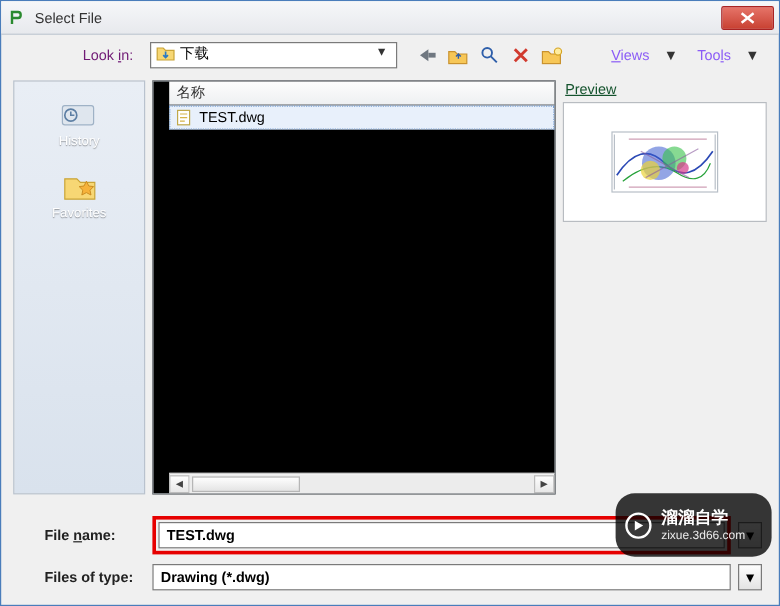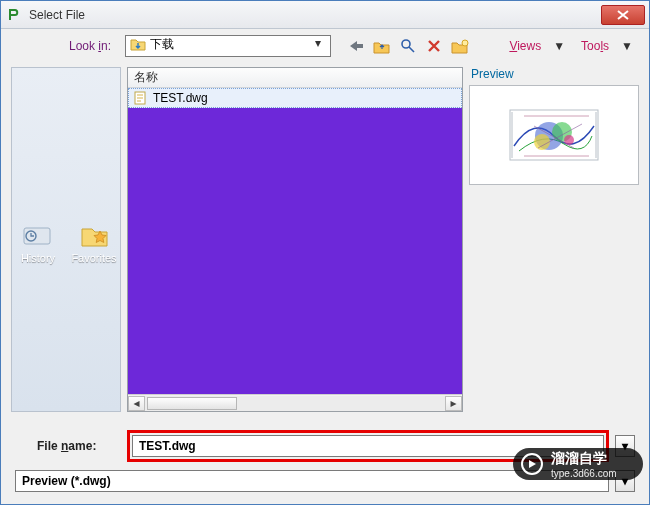--- a/index.html
+++ b/index.html
@@ -12,49 +12,49 @@
 .titlebar .close-btn { width: 44px; height: 20px; margin-right: 4px; background: linear-gradient(#e67469,#c84132); border: 1px solid #a22; border-radius: 2px; color: #fff; display:flex; align-items:center; justify-content:center; font-weight:bold; cursor:pointer; }
 .toolbar-row { height: 34px; display:flex; align-items:center; padding: 4px 10px; gap:6px; }
 .label-lookin { width: 108px; text-align: right; padding-right: 8px; color:#701a75; }
 .combo { height: 22px; border:1px solid #7a7a7a; background:#fff; display:flex; align-items:flex-start; padding: 0 4px; }
 .combo.lookin { width: 206px; }
 .combo .folder-icon { width:16px; height:16px; margin-right:4px; }
 .combo .text { flex:1; }
 .combo .dd { width:16px; text-align:center; color:#333; cursor:pointer; }
 .tb-icons { display:flex; align-items:center; gap:8px; margin-left:10px; }
 .tb-icon { width:18px; height:18px; display:flex; align-items:center; justify-content:center; cursor:pointer; }
-.menu-item { color:#be185d; cursor:pointer; padding:0 4px; }
+.menu-item { color:#8b5cf6; cursor:pointer; padding:0 4px; }
 .menu-caret { color:#333; margin: 0 6px 0 2px; }
 .body-area { flex:1; display:flex; padding: 4px 10px 4px 10px; gap:6px; }
-.places { width: 110px; background: linear-gradient(#e9eef5,#d9e2ed); border:1px solid #b9c2ce; display:flex; flex-direction:row; align-items:center; padding-top:8px; gap:4px; }
+.places { width: 110px; background: linear-gradient(#e9eef5,#d9e2ed); border:1px solid #b9c2ce; display:flex; flex-direction:column; align-items:center; padding-top:8px; gap:4px; }
 .place { width:100%; display:flex; flex-direction:column; align-items:center; padding:4px 0 8px 0; cursor:pointer; }
 .place .pic { width:34px; height:30px; display:flex; align-items:center; justify-content:center; }
 .place .plabel { color:#fff; text-shadow: 0 1px 1px rgba(0,0,0,.4); margin-top:2px; font-size:11px; }
 .center-col { flex:1; display:flex; flex-direction:column; }
-.file-list { flex:1; border:1px solid #9aa0a6; background:#6d28d9; display:flex; flex-direction:column; position:relative; }
+.file-list { flex:1; border:1px solid #9aa0a6; background:#000000; display:flex; flex-direction:column; position:relative;padding-left:13px; }
 .fl-header { height:20px; border-bottom:1px solid #d1d5da; background:linear-gradient(#fdfdfd,#eef0f2); display:flex; align-items:center; padding-left:6px; color:#333; }
 .fl-row { height:20px; display:flex; align-items:center; padding-left:4px; cursor:pointer; }
 .fl-row.selected { border:1px dotted #7aa2d6; background:#e8f0fb; }
 .fl-row .ficon { width:16px; height:16px; margin-right:4px; }
 .hscroll { height:17px; border-top:1px solid #cfcfcf; background:#f2f2f2; display:flex; align-items:center; }
 .hscroll .arrow { width:17px; height:15px; border:1px solid #bcbcbc; background:linear-gradient(#fefefe,#e7e7e7); display:flex; align-items:center; justify-content:center; color:#444; cursor:pointer; }
 .hscroll .track { flex:1; height:15px; background:#ececec; position:relative; }
 .hscroll .thumb { position:absolute; left:2px; top:1px; width:90px; height:13px; background:linear-gradient(#fefefe,#e4e4e4); border:1px solid #b6b6b6; cursor:pointer; }
 .preview-col { width:170px; display:flex; flex-direction:column; }
-.preview-label { color:#0369a1; margin-bottom:4px; padding-left:2px; }
+.preview-label { color:#14532d; margin-bottom:4px; padding-left:2px;text-decoration:underline; }
 .preview-box { height:100px; border:1px solid #b8bcc1; background:#fff; display:flex; align-items:center; justify-content:center; }
 .preview-img { width:120px; height:78px; background:#fff; display:flex; align-items:center; justify-content:center; }
 .bottom-area { padding: 6px 14px 12px 14px; }
 .brow { display:flex; align-items:center; margin-top:8px;font-weight:bold; }
 .blabel { width:112px; text-align:left; padding-left:22px; color:#222; }
 .binput-wrap { flex:1; display:flex; align-items:center; gap:6px; }
 .red-outline { border:3px solid #e60000; padding:2px; }
 .binput { height:22px; border:1px solid #7a7a7a; background:#fff; width:100%; display:flex; align-items:center; padding:0 6px; }
 .dd-small { width:20px; height:22px; border:1px solid #7a7a7a; background:linear-gradient(#fefefe,#e3e3e3); display:flex; align-items:center; justify-content:center; cursor:pointer; }
-.watermark { position:absolute; right:6px; bottom:24px; width:130px; height:32px; background:rgba(0,0,0,.78); border-radius:16px; display:flex; align-items:center; gap:8px; padding:0 8px; color:#fff; }
+.watermark { position:absolute; right:6px; bottom:40px; width:130px; height:53px; background:rgba(0,0,0,.78); border-radius:16px; display:flex; align-items:center; gap:8px; padding:0 8px; color:#fff; }
 .watermark .playcircle { width:22px; height:22px; border:2px solid #fff; border-radius:50%; display:flex; align-items:center; justify-content:center; }
 .watermark .wm-title { font-size:14px; font-weight:bold; }
 .watermark .wm-url { font-size:10px; opacity:.9; }
 .x-hotkey { text-decoration: underline; }
 
 
 svg { display:block; }
 </style>
 </head>
 <body>
@@ -201,33 +201,34 @@
       <div class="binput-wrap">
         <div class="red-outline" style="flex:1">
           <div class="binput">
             <span>TEST.dwg</span>
           </div>
         </div>
         <div class="dd-small">▾</div>
       </div>
     </div>
     <div class="brow">
+      <div class="blabel">Files of type:</div>
       <div class="binput-wrap">
         <div class="binput" style="flex:1">
-          <span>Preview (*.dwg)</span>
+          <span>Drawing (*.dwg)</span>
         </div>
         <div class="dd-small">▾</div>
       </div>
     </div>
   </div>
 
   <div class="watermark">
     <div class="playcircle">
       <svg width="10" height="10">
           <path d="M2 1 L9 5 L2 9 Z" fill="#fff"></path>
         </svg>
     </div>
     <div>
       <div class="wm-title">溜溜自学</div>
-      <div class="wm-url">type.3d66.com</div>
+      <div class="wm-url">zixue.3d66.com</div>
     </div>
   </div>
 </div>
 
 </body></html>

